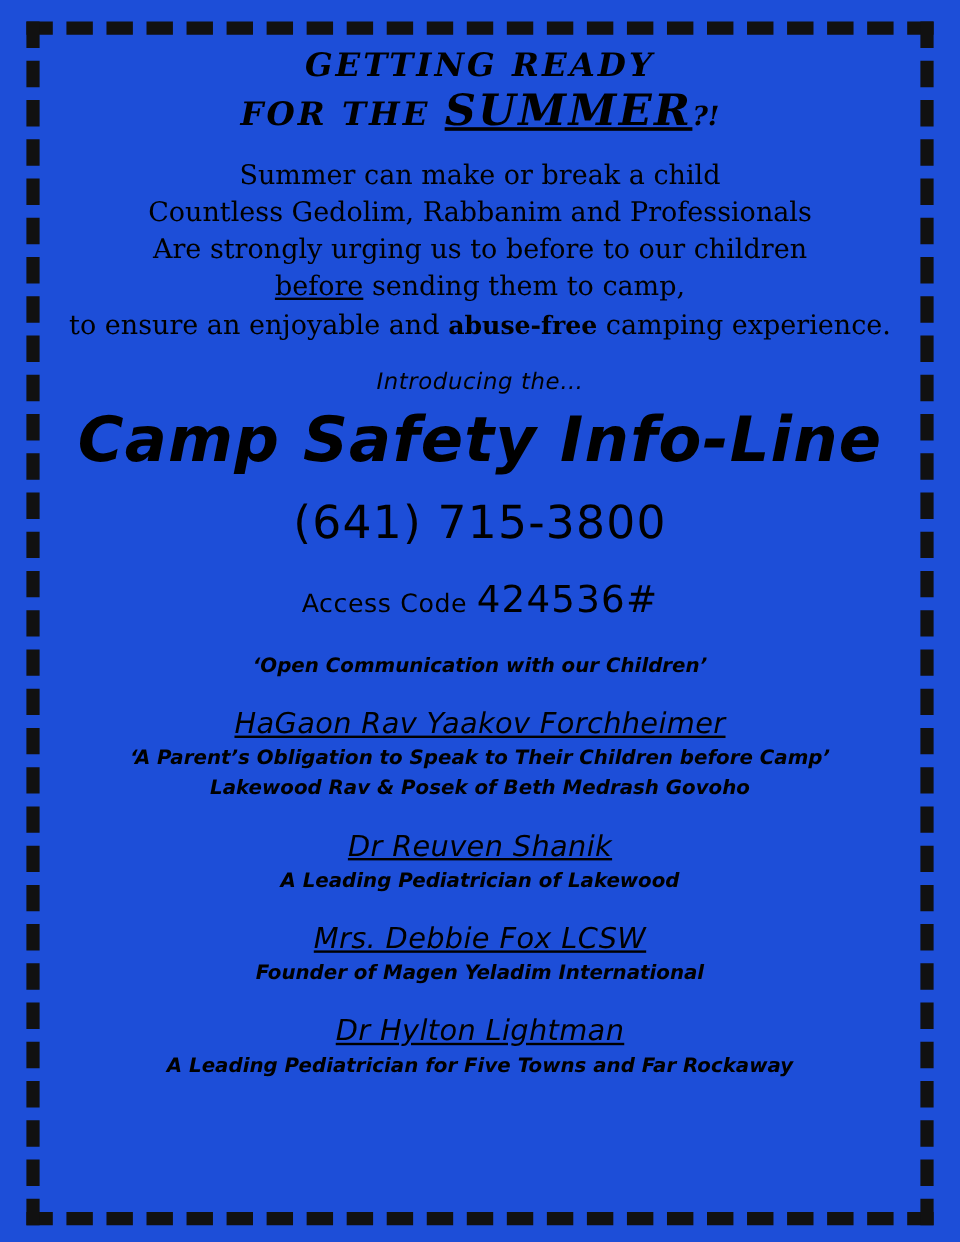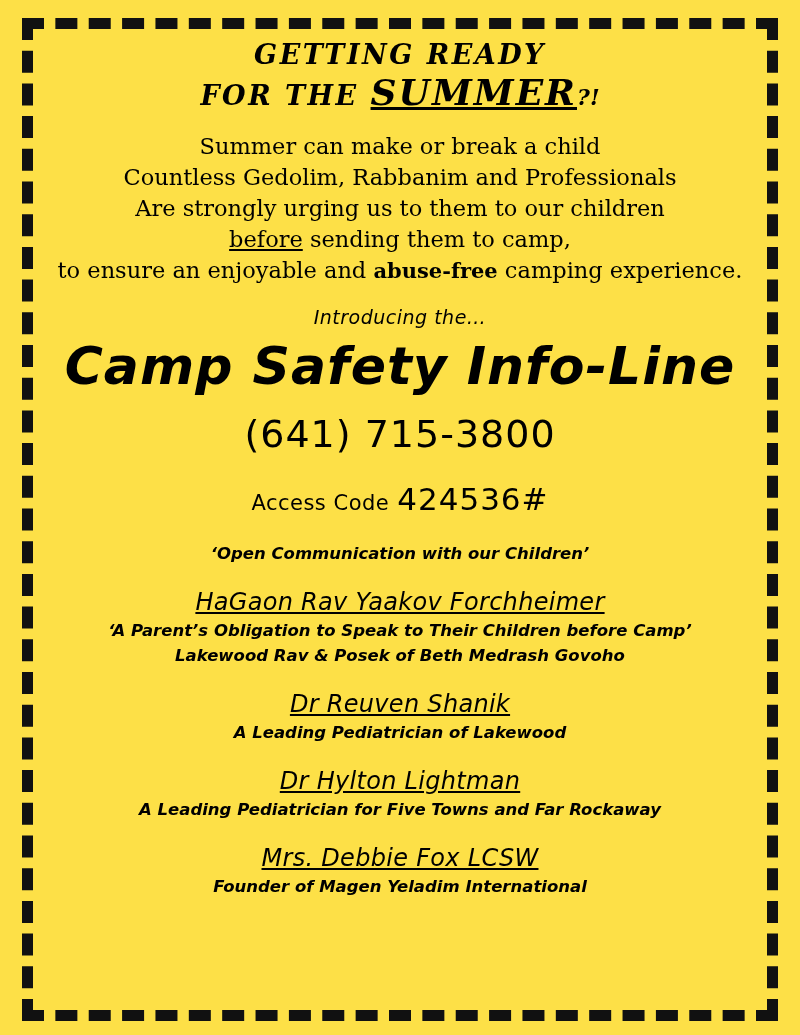--- a/index.html
+++ b/index.html
@@ -12,21 +12,21 @@
     height: 1035px;
     font-family: "Liberation Serif", serif;
     color: #000000;
     overflow: hidden;
   }
 
   .page {
     position: relative;
     width: 800px;
     height: 1035px;
-    background: #fde047;
+    background: #1d4ed8;
     box-sizing: border-box;
   }
 
   
   .border-frame {
     position: absolute;
     left: 22px;
     top: 18px;
     right: 22px;
     bottom: 14px;
@@ -155,21 +155,21 @@
   <div class="content">
 
     <div class="heading">
       <div class="line1">GETTING READY</div>
       <div class="line2"><span>FOR THE </span><span class="big-word">SUMMER</span><span class="bangs">?!</span></div>
     </div>
 
     <div class="intro">
       <div>Summer can make or break a child</div>
       <div>Countless Gedolim, Rabbanim and Professionals</div>
-      <div>Are strongly urging us to them to our children</div>
+      <div>Are strongly urging us to before to our children</div>
       <div><span class="u">before</span><span> sending them to camp,</span></div>
       <div><span>to ensure an enjoyable and </span><span class="b">abuse-free</span><span> camping experience.</span></div>
     </div>
 
     <div class="introducing">Introducing the…</div>
 
     <div class="infoline-title">Camp Safety Info-Line</div>
 
     <div class="phone">(641) 715-3800</div>
 
@@ -188,25 +188,25 @@
         <div class="sub">‘A Parent’s Obligation to Speak to Their Children before Camp’</div>
         <div class="sub">Lakewood Rav &amp; Posek of Beth Medrash Govoho</div>
       </div>
 
       <div class="speaker">
         <div class="name">Dr Reuven Shanik</div>
         <div class="sub">A Leading Pediatrician of Lakewood</div>
       </div>
 
       <div class="speaker">
+        <div class="name">Mrs. Debbie Fox LCSW</div>
+        <div class="sub">Founder of Magen Yeladim International</div>
+      </div>
+
+      <div class="speaker">
         <div class="name">Dr Hylton Lightman</div>
         <div class="sub">A Leading Pediatrician for Five Towns and Far Rockaway</div>
       </div>
 
-      <div class="speaker">
-        <div class="name">Mrs. Debbie Fox LCSW</div>
-        <div class="sub">Founder of Magen Yeladim International</div>
-      </div>
-
     </div>
 
   </div>
 </div>
 
 </body></html>

